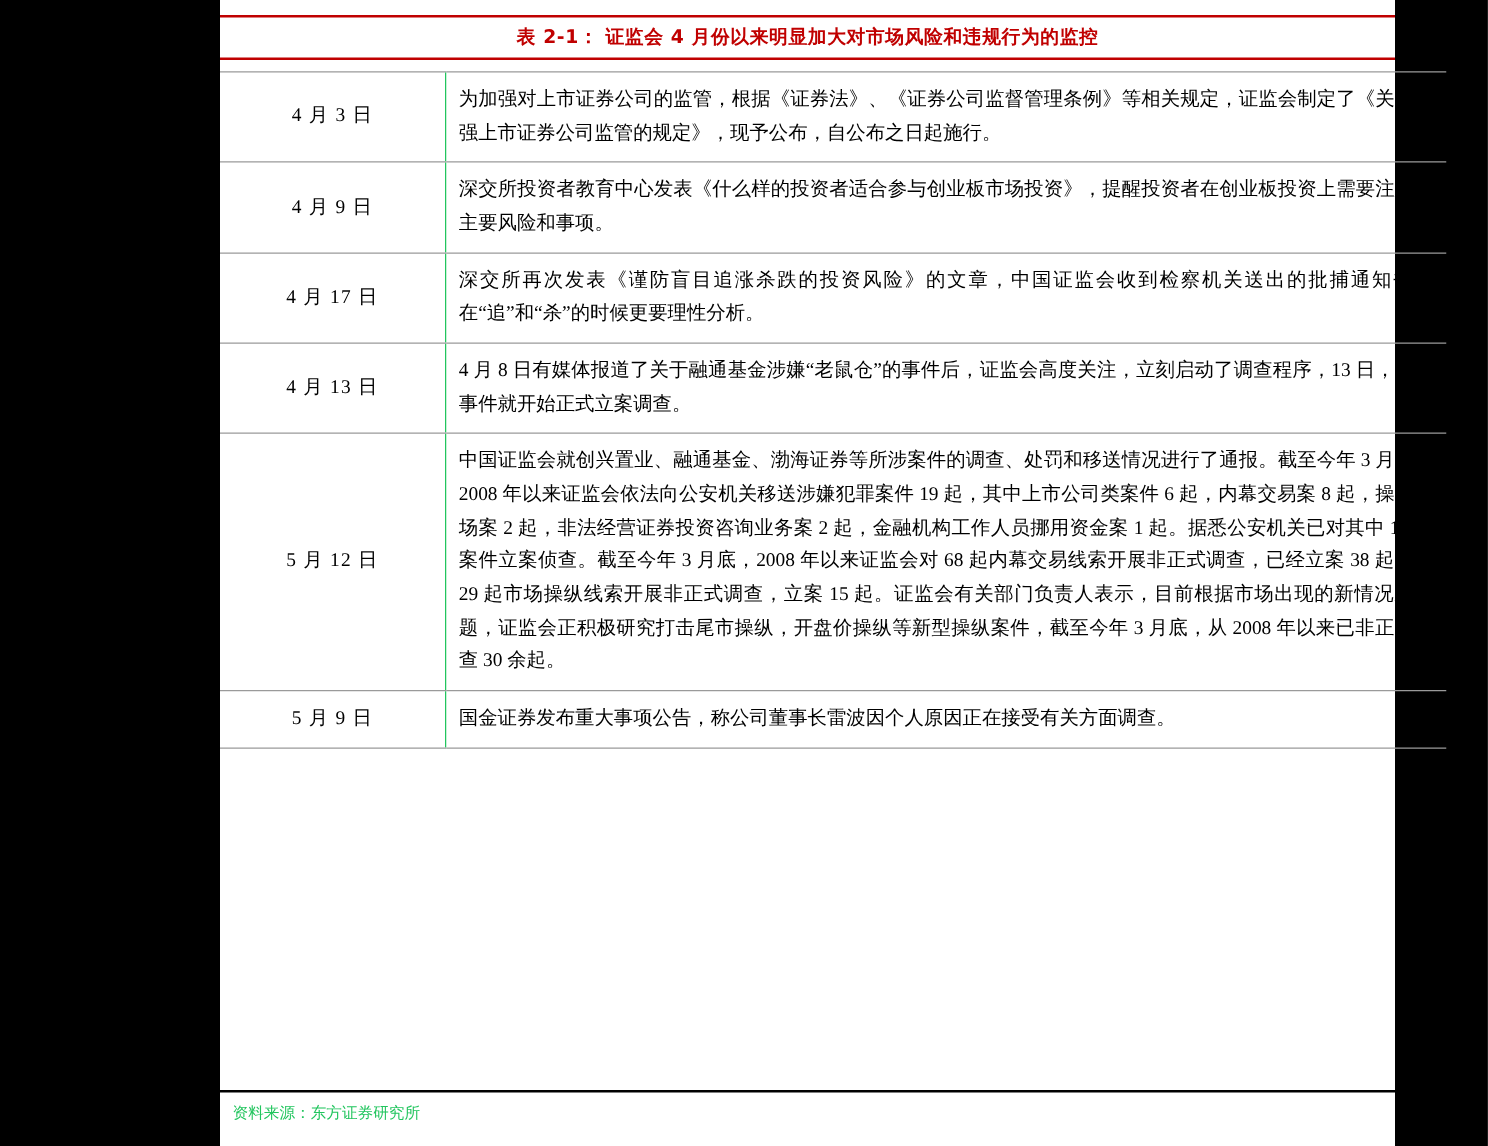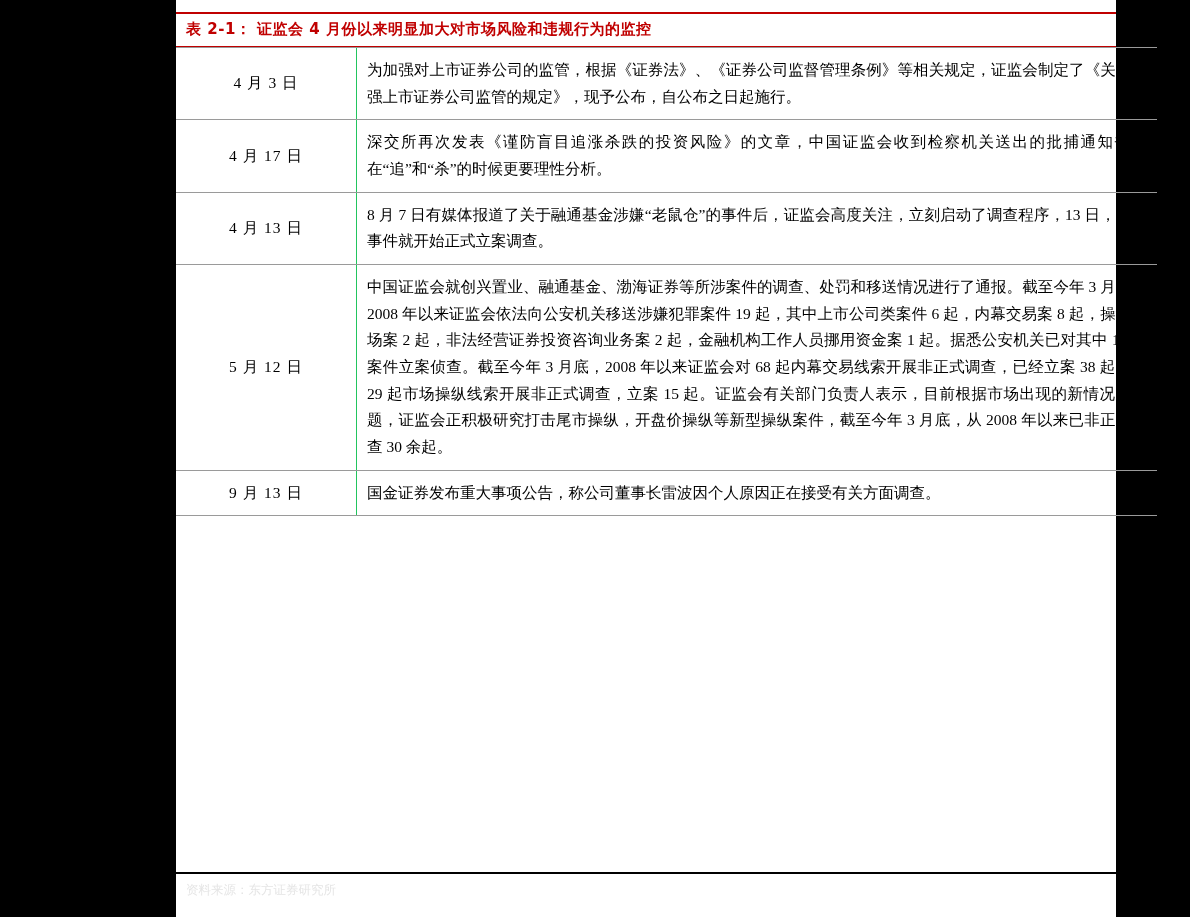--- a/index.html
+++ b/index.html
@@ -40,34 +40,35 @@
     position: absolute;
     left: 186px;
     top: 20px;
     width: 920px;
     font-family: "DejaVu Sans", sans-serif;
     font-weight: bold;
     font-size: 15px;
     color: #c00000;
     letter-spacing: 0.5px;
     white-space: nowrap;
+    text-align: center;
   }
   .title-rule-bottom {
     position: absolute;
     left: 176px;
     top: 46px;
     width: 940px;
     height: 2px;
     background: #c00000;
   }
 
   table.data {
     position: absolute;
     left: 176px;
-    top: 47px;
+    top: 57px;
     width: 940px;
     border-collapse: collapse;
     table-layout: fixed;
   }
   table.data td {
     border-top: 1px solid #9a9a9a;
     border-bottom: 1px solid #9a9a9a;
     padding: 9px 10px 9px 10px;
     vertical-align: middle;
     font-size: 15.5px;
@@ -99,54 +100,58 @@
     width: 940px;
     height: 2px;
     background: #000000;
   }
   .source {
     position: absolute;
     left: 186px;
     top: 882px;
     font-family: "DejaVu Sans", sans-serif;
     font-size: 12.5px;
-    color: #e5e5e5;
+    color: #22c55e;
     white-space: nowrap;
   }
 </style>
 </head>
 <body>
 
 <div class="page">
   <div class="sheet"></div>
 
   <div class="title-rule-top"></div>
   <div class="title">表 2-1： 证监会 4 月份以来明显加大对市场风险和违规行为的监控</div>
   <div class="title-rule-bottom"></div>
 
   <table class="data">
     <tbody>
       <tr>
         <td class="date">4 月 3 日</td>
         <td class="desc">为加强对上市证券公司的监管，根据《证券法》、《证券公司监督管理条例》等相关规定，证监会制定了《关于加强上市证券公司监管的规定》，现予公布，自公布之日起施行。</td>
       </tr>
       <tr>
+        <td class="date">4 月 9 日</td>
+        <td class="desc">深交所投资者教育中心发表《什么样的投资者适合参与创业板市场投资》，提醒投资者在创业板投资上需要注意的主要风险和事项。</td>
+      </tr>
+      <tr>
         <td class="date">4 月 17 日</td>
         <td class="desc">深交所再次发表《谨防盲目追涨杀跌的投资风险》的文章，中国证监会收到检察机关送出的批捕通知书，在“追”和“杀”的时候更要理性分析。</td>
       </tr>
       <tr>
         <td class="date">4 月 13 日</td>
-        <td class="desc">8 月 7 日有媒体报道了关于融通基金涉嫌“老鼠仓”的事件后，证监会高度关注，立刻启动了调查程序，13 日，对此事件就开始正式立案调查。</td>
+        <td class="desc">4 月 8 日有媒体报道了关于融通基金涉嫌“老鼠仓”的事件后，证监会高度关注，立刻启动了调查程序，13 日，对此事件就开始正式立案调查。</td>
       </tr>
       <tr class="row-tall">
         <td class="date">5 月 12 日</td>
         <td class="desc">中国证监会就创兴置业、融通基金、渤海证券等所涉案件的调查、处罚和移送情况进行了通报。截至今年 3 月底，2008 年以来证监会依法向公安机关移送涉嫌犯罪案件 19 起，其中上市公司类案件 6 起，内幕交易案 8 起，操纵市场案 2 起，非法经营证券投资咨询业务案 2 起，金融机构工作人员挪用资金案 1 起。据悉公安机关已对其中 15 起案件立案侦查。截至今年 3 月底，2008 年以来证监会对 68 起内幕交易线索开展非正式调查，已经立案 38 起；对 29 起市场操纵线索开展非正式调查，立案 15 起。证监会有关部门负责人表示，目前根据市场出现的新情况新问题，证监会正积极研究打击尾市操纵，开盘价操纵等新型操纵案件，截至今年 3 月底，从 2008 年以来已非正式调查 30 余起。</td>
       </tr>
       <tr>
-        <td class="date">9 月 13 日</td>
+        <td class="date">5 月 9 日</td>
         <td class="desc">国金证券发布重大事项公告，称公司董事长雷波因个人原因正在接受有关方面调查。</td>
       </tr>
     </tbody>
   </table>
 
   <div class="bottom-rule"></div>
   <div class="source">资料来源：东方证券研究所</div>
 </div>
 
 </body></html>

